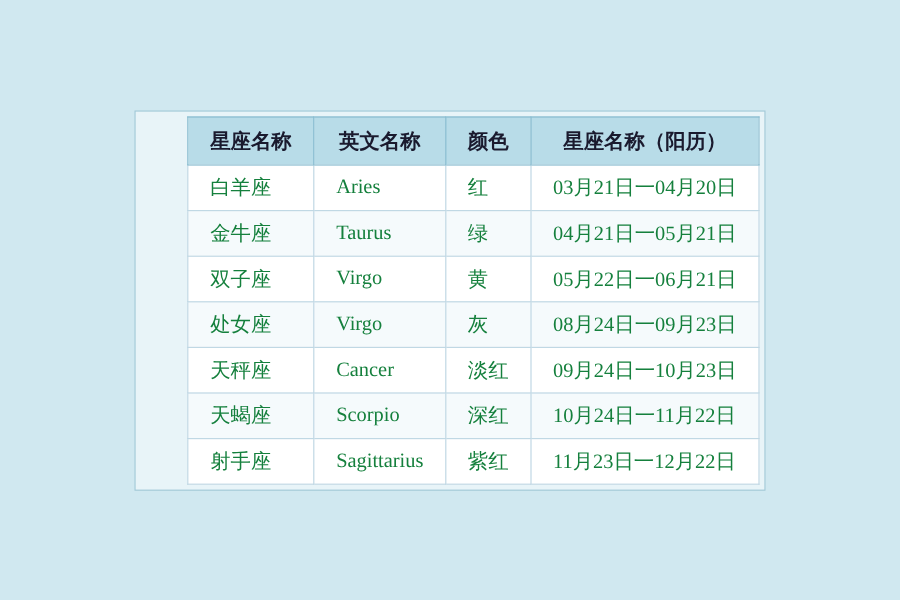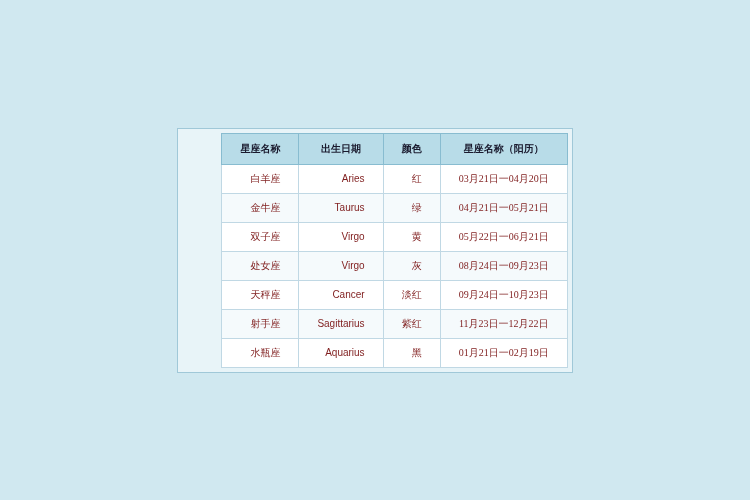--- a/index.html
+++ b/index.html
@@ -20,58 +20,58 @@
 
     .table-container {
       background-color: #e8f4f8;
       border: 1px solid #a0c8d8;
       padding: 4px;
     }
 
     table {
       border-collapse: collapse;
       background-color: #ffffff;
-      font-size: 10px;
+      font-size: 17px;
       margin-left: 39px;
     }
 
     th {
       background-color: #b8dce8;
       color: #1a1a2e;
       padding: 8px 18px;
       border: 1px solid #88bcd0;
       text-align: center;
       font-weight: bold;
     }
 
     td {
       padding: 7px 18px;
       border: 1px solid #c0d8e4;
-      text-align: right;
-      color: #7f1d1d;
+      text-align: left;
+      color: #15803d;
       background-color: #ffffff;
     }
 
     tr:nth-child(even) td {
       background-color: #f5fafc;
     }
 
     .english-name {
-      font-family: Liberation Sans, sans-serif;
+      font-family: Liberation Serif, serif;
     }
   </style>
 </head>
 <body>
 
 <div class="table-container">
   <table>
     <thead>
       <tr>
         <th>星座名称</th>
-        <th>出生日期</th>
+        <th>英文名称</th>
         <th>颜色</th>
         <th>星座名称（阳历）</th>
       </tr>
     </thead>
     <tbody id="table-body">
     <tr>
           <td>白羊座</td>
           <td class="english-name">Aries</td>
           <td>红</td>
           <td>03月21日一04月20日</td>
@@ -94,26 +94,26 @@
           <td>灰</td>
           <td>08月24日一09月23日</td>
         </tr>
         <tr>
           <td>天秤座</td>
           <td class="english-name">Cancer</td>
           <td>淡红</td>
           <td>09月24日一10月23日</td>
         </tr>
         <tr>
+          <td>天蝎座</td>
+          <td class="english-name">Scorpio</td>
+          <td>深红</td>
+          <td>10月24日一11月22日</td>
+        </tr>
+        <tr>
           <td>射手座</td>
           <td class="english-name">Sagittarius</td>
           <td>紫红</td>
           <td>11月23日一12月22日</td>
-        </tr>
-        <tr>
-          <td>水瓶座</td>
-          <td class="english-name">Aquarius</td>
-          <td>黑</td>
-          <td>01月21日一02月19日</td>
         </tr>
       </tbody>
   </table>
 </div>
 
 </body></html>

